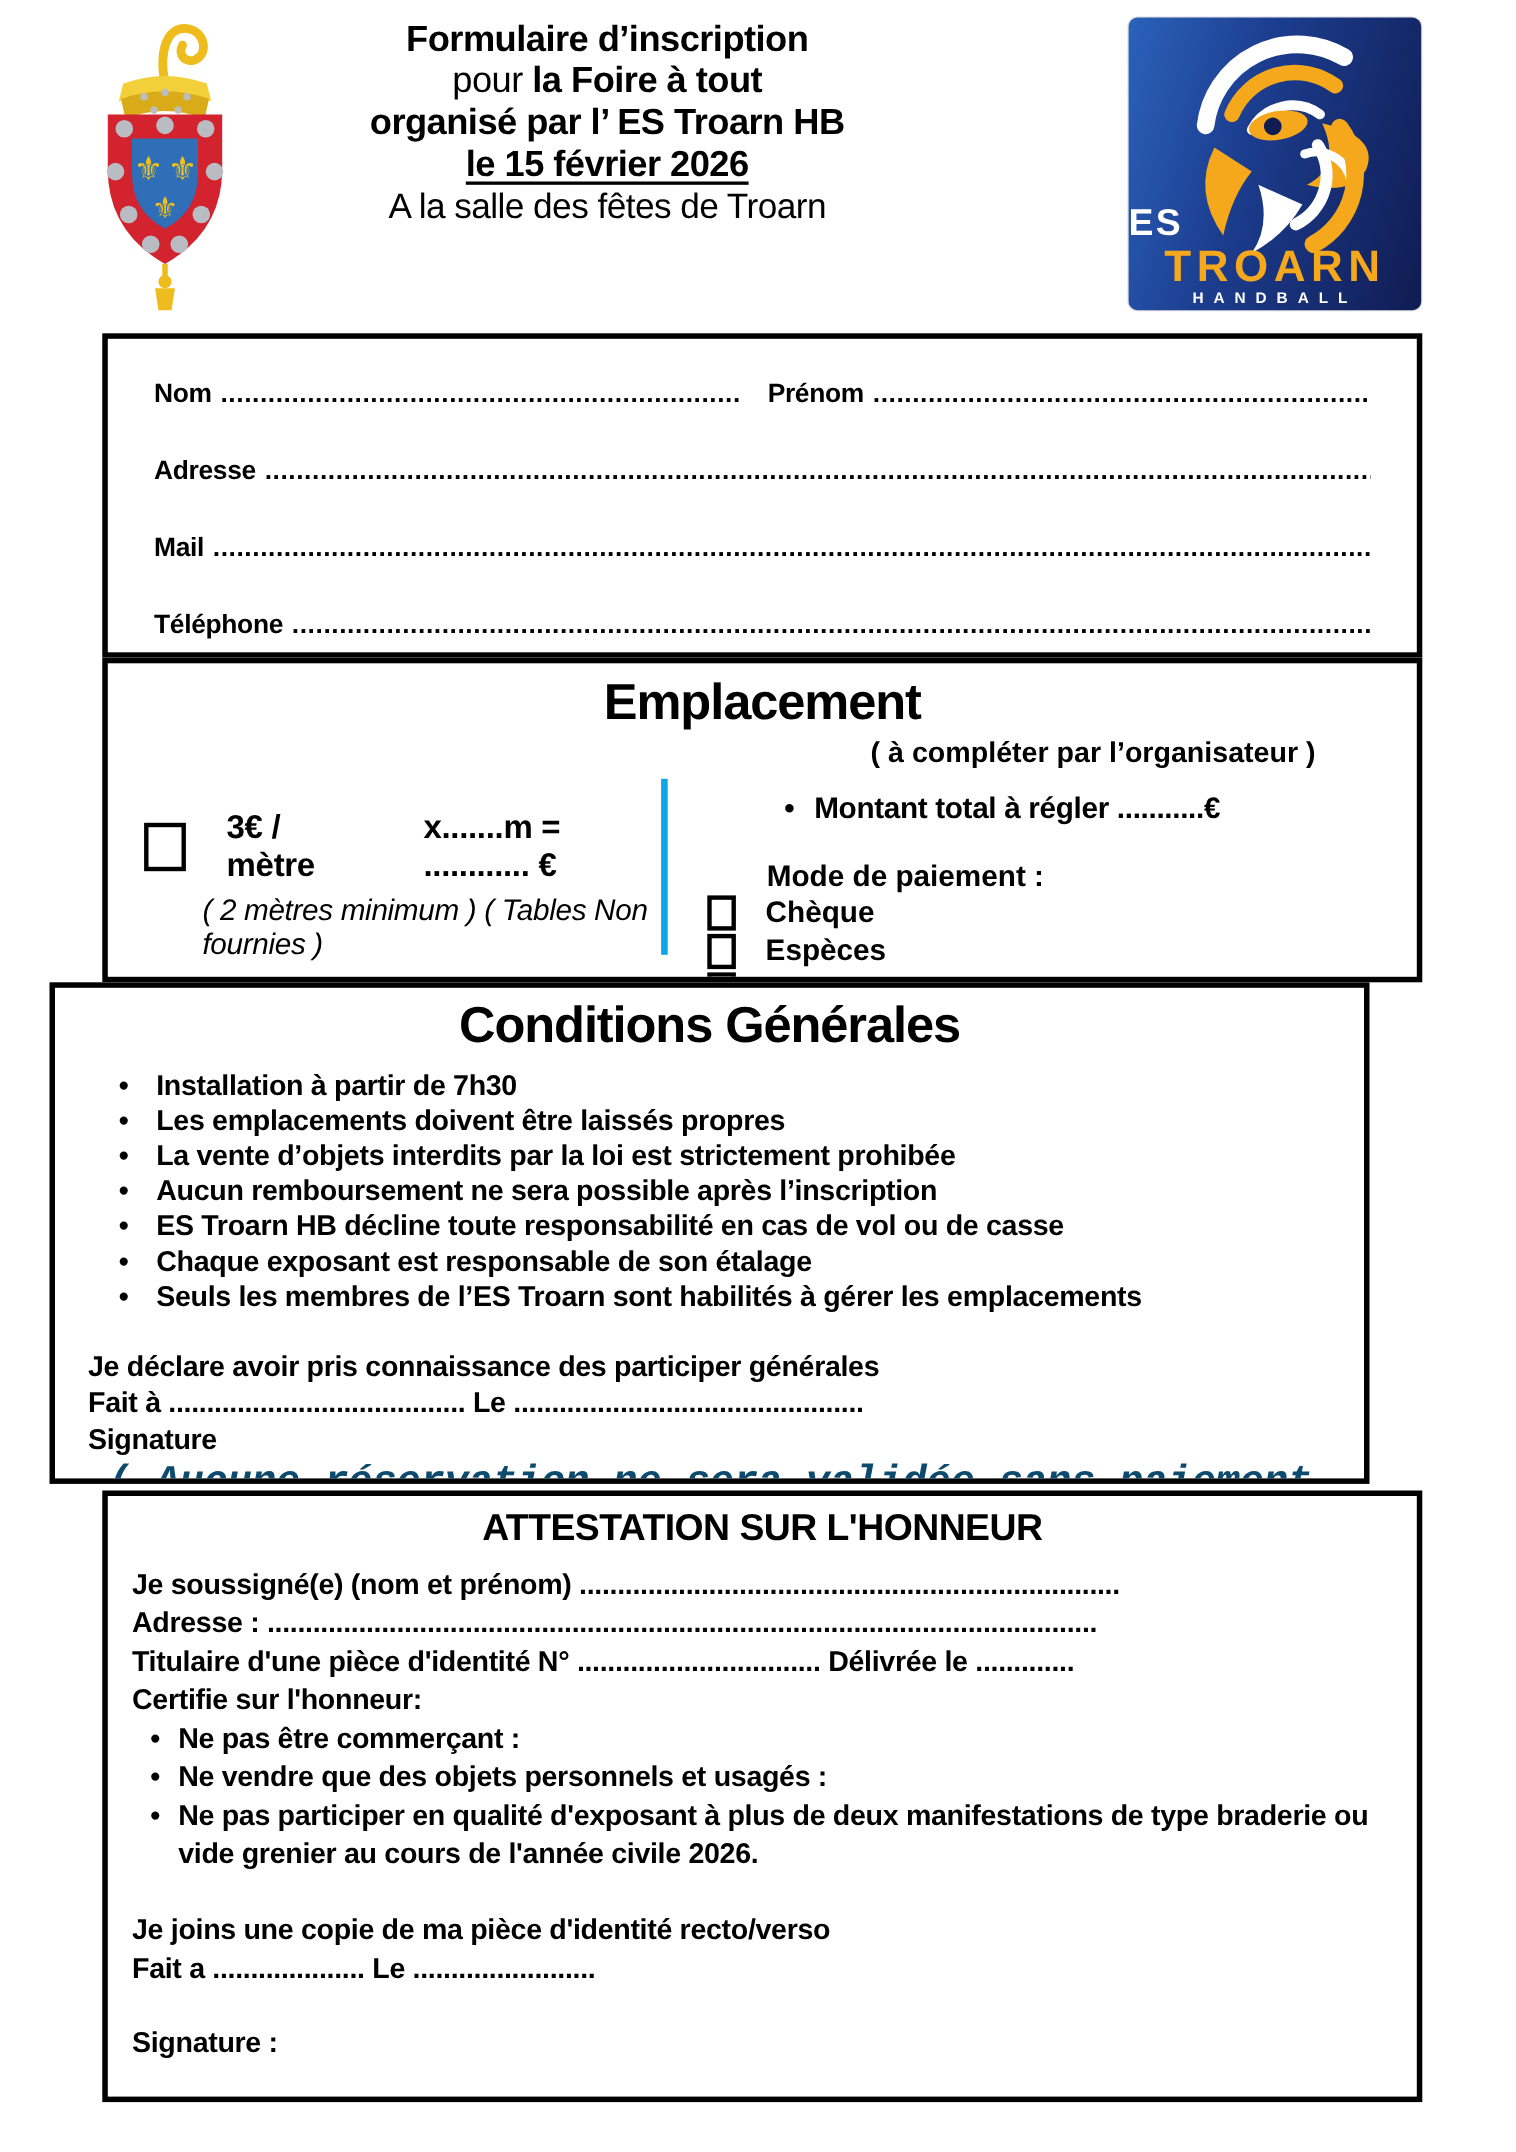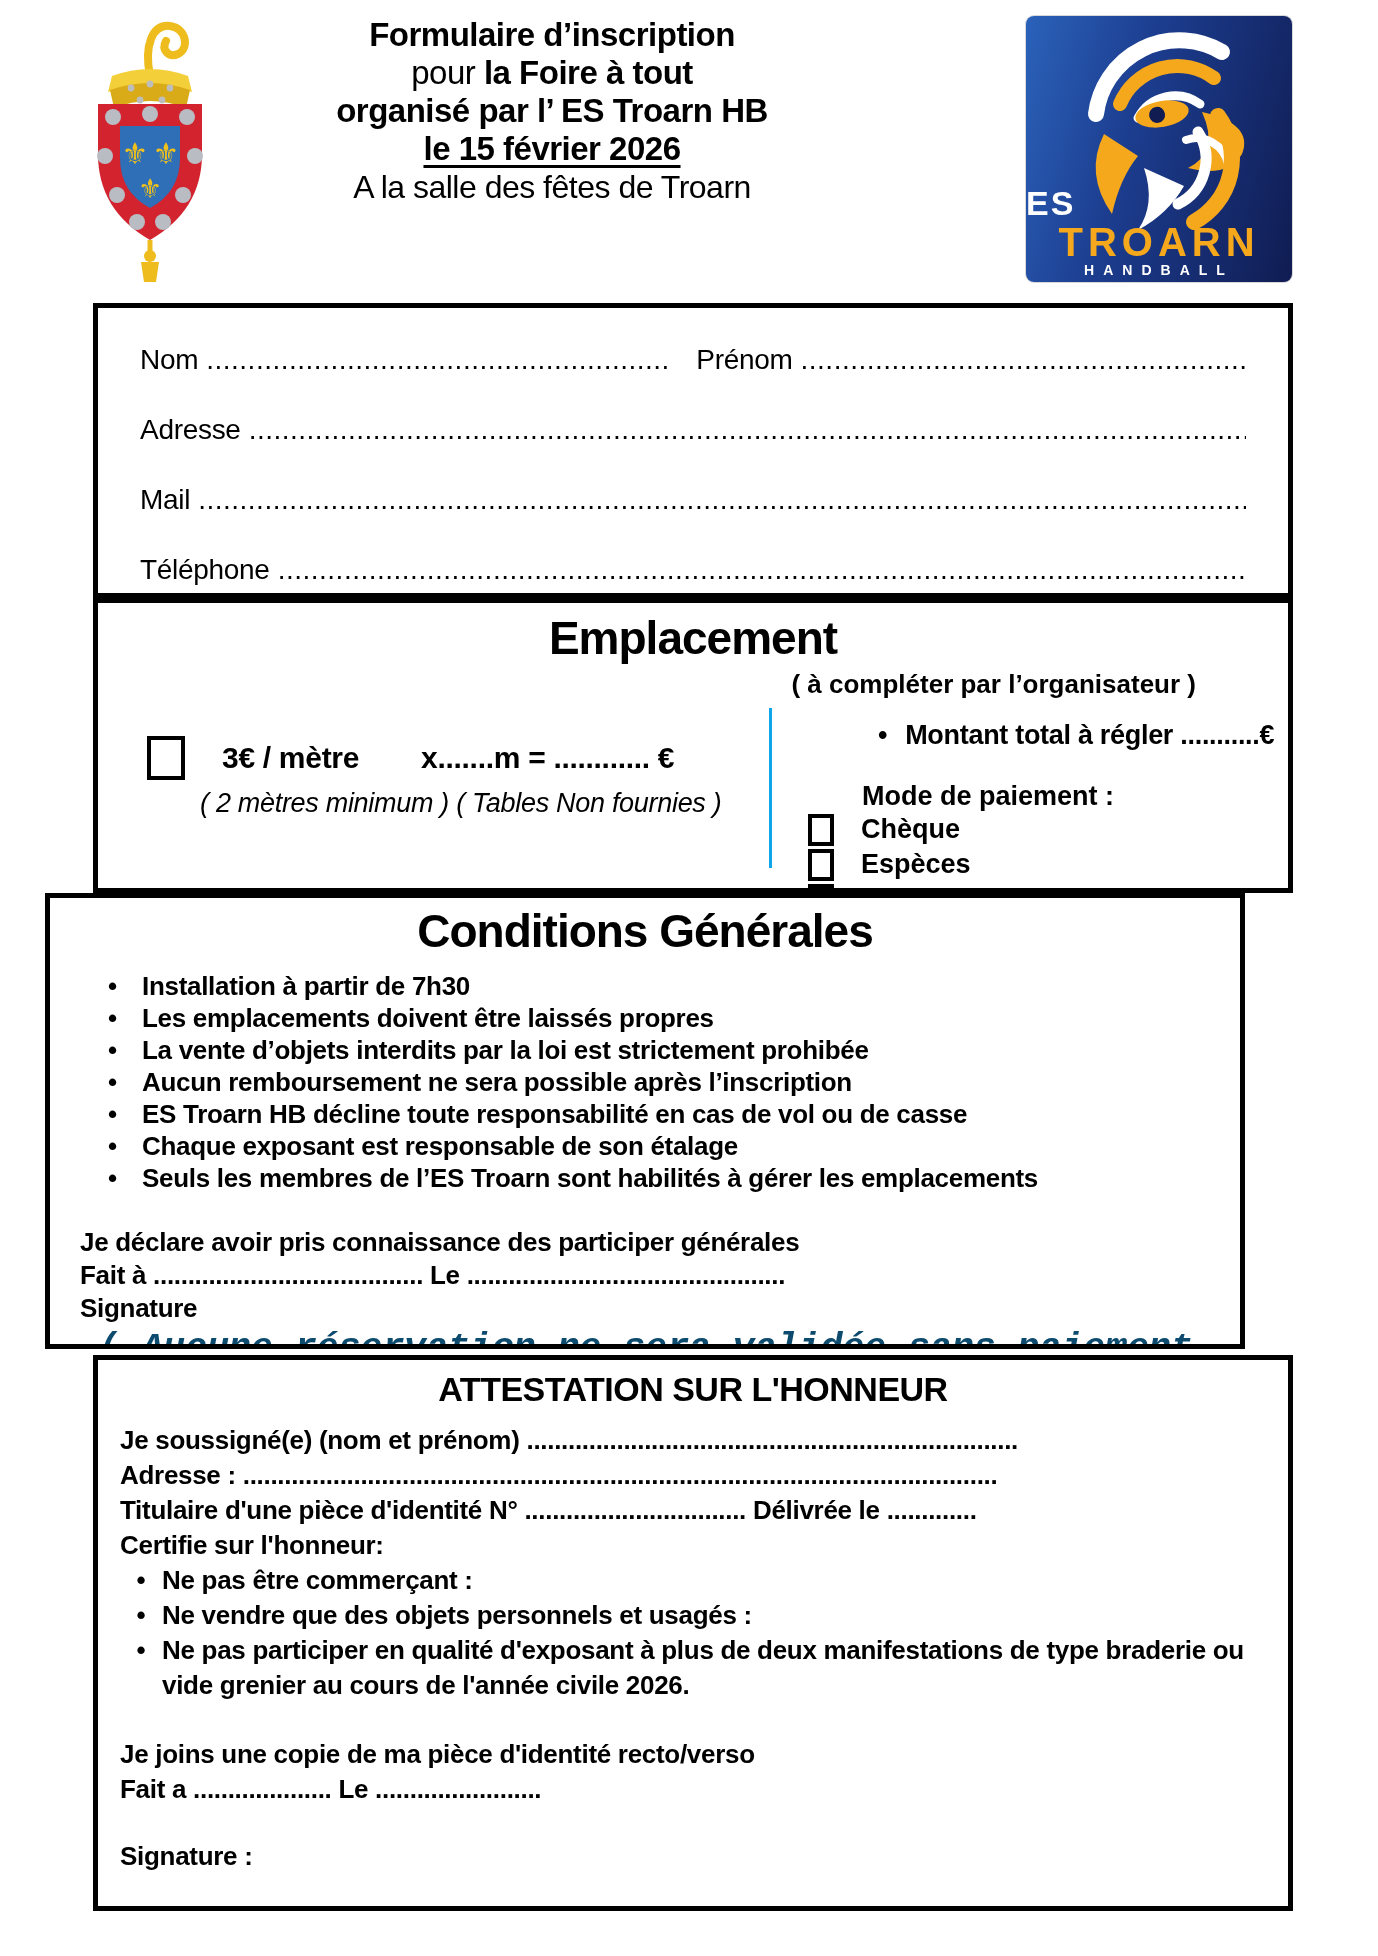--- a/index.html
+++ b/index.html
@@ -37,31 +37,31 @@
                color:#fff; font-size:14px; font-weight:bold; letter-spacing:9px; }
 
   
   .box { margin-left:93px; width:1200px; border:5px solid #000; background:#fff; overflow:hidden; }
   .box1 { height:295px; padding:36px 42px 0 42px; }
   .box2 { height:295px; }
   .box3 { height:456px;margin-left:45px; }
   .box4 { height:556px; margin-top:6px; padding:0 22px; }
 
   
-  .field-row { display:flex; align-items:baseline; font-size:28px; font-weight:normal;
+  .field-row { display:flex; align-items:baseline; font-size:24px; font-weight:bold;
                height:32px; margin-bottom:38px; letter-spacing:-0.3px; }
   .dots { flex:1; overflow:hidden; white-space:nowrap; margin-left:8px; letter-spacing:0.5px; }
   .dots.narrow { flex:0.96; }
   .label2 { margin-left:26px; }
 
   
   .emp-title { text-align:center; font-size:46px; font-weight:bold; letter-spacing:-1px; margin-top:8px; }
   .emp-sub { width:max-content; margin:4px 92px 0 auto; font-size:26px; font-weight:bold; }
   .emp-cols { display:flex; margin-top:8px; height:160px; }
-  .emp-left { width:658px; border-right:3px solid #0ea5e9;margin-left:16px; }
+  .emp-left { width:509px; border-right:6px solid #0ea5e9; }
   .emp-right { flex:1; }
   .price-row { display:flex; align-items:center; margin:28px 0 0 33px; }
   .cb { display:inline-block; border:4px solid #000; background:#fff; flex:none; }
   .cb-lg { width:38px; height:44px; }
   .cb-sm { width:26px; height:32px; }
   .price-text { margin-left:37px; font-size:30px; font-weight:bold; letter-spacing:-0.3px; }
   .calc-text { margin-left:62px; font-size:30px; font-weight:bold; letter-spacing:-0.3px; }
   .note-line { margin:8px 0 0 86px; font-size:27px; font-style:italic; letter-spacing:-0.3px; }
   .mont-row { margin:12px 0 0 106px; font-size:27px; font-weight:bold; letter-spacing:-0.3px; }
   .mont-row .blt { margin-right:18px; }

